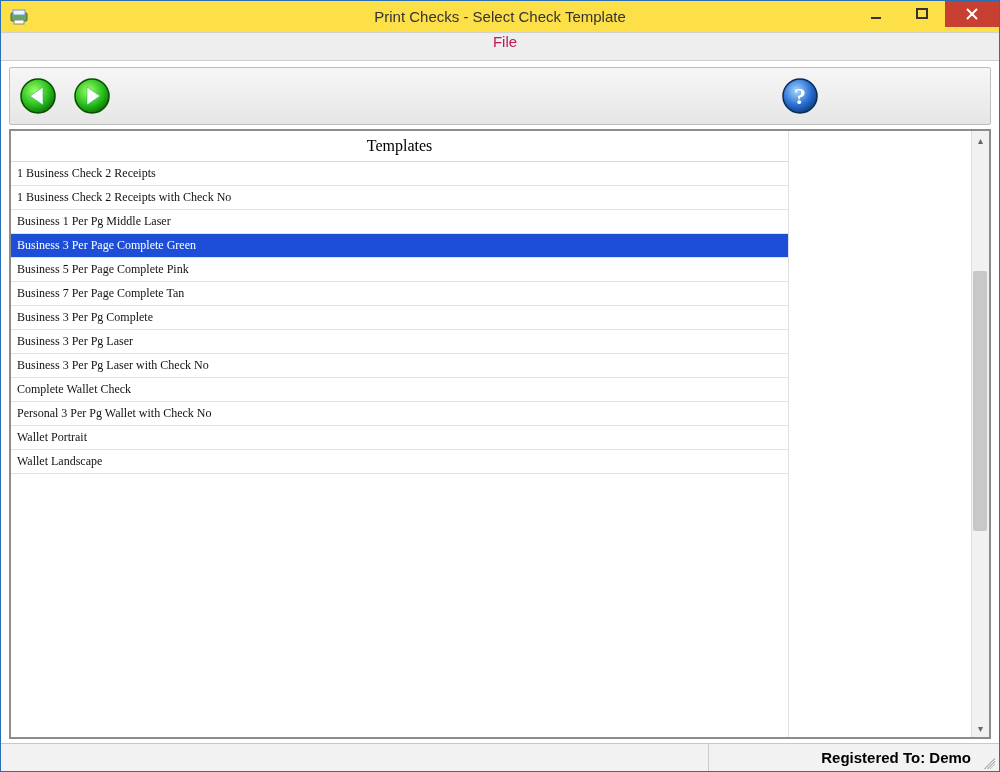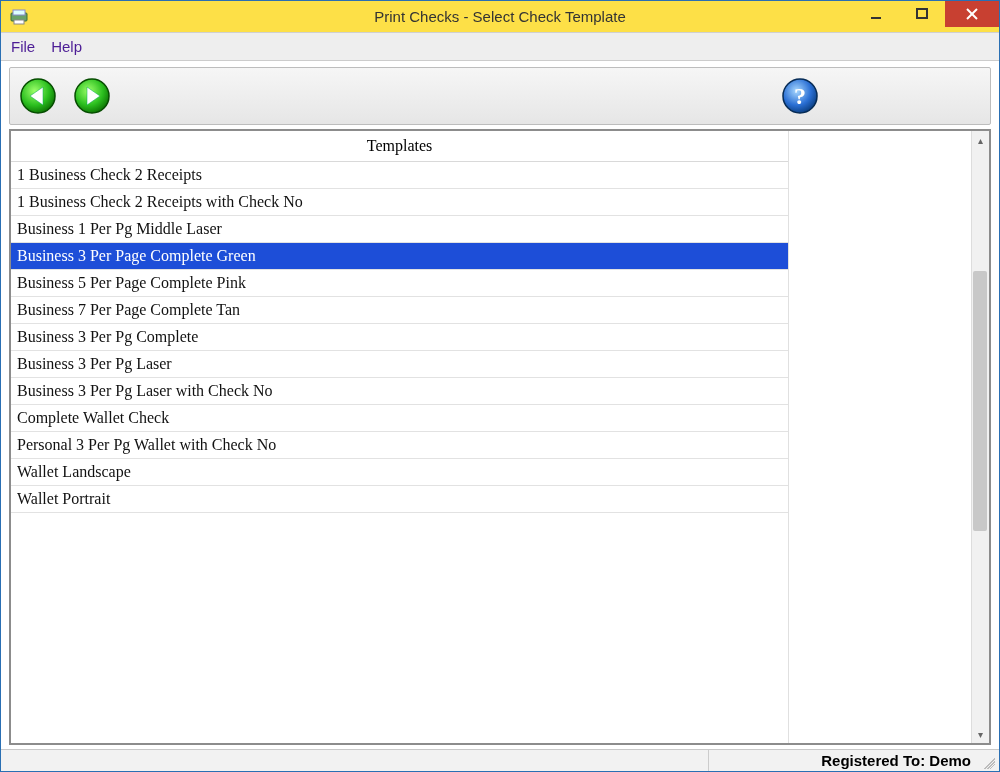--- a/index.html
+++ b/index.html
@@ -53,21 +53,22 @@
     .wc-close { background: #c84031; color: #fff; width: 54px; height: 26px;}
     .menubar {
       height: 28px;
       background: #eee;
       border-bottom: 1px solid #ccc;
       display: flex;
       align-items: center;
       padding-left: 10px;
       gap: 16px;
       font-size: 15px;
-      color: #4c1d95;
+      color: #be185d;
+      flex-direction: column;
     }
     .menubar span { cursor: default; }
     .toolbar-wrap {
       padding: 6px 8px 4px;
     }
     .toolbar {
       height: 58px;
       background: linear-gradient(#f6f6f6, #e6e6e6);
       border: 1px solid #bdbdbd;
       border-radius: 2px;
@@ -108,21 +109,21 @@
       text-align: center;
       font-size: 16px;
       padding: 6px 0;
       border-bottom: 1px solid #d9d9d9;
     }
     .templates-list {
       display: flex; flex-direction: column;
     }
     .template-row {
       padding: 4px 6px;
-      font-size: 16px;
+      font-size: 12px;
       border-bottom: 1px solid #e2e2e2;
       cursor: default;
       color: #111;
     }
     .template-row.selected {
       background: #1d4ed8;
       color: #fff;
     }
     .right-panel {
       width: 200px;
@@ -143,21 +144,21 @@
       font-size: 10px;
     }
     .scroll-thumb {
       position: absolute;
       right: 2px;
       width: 14px;
       background: #c8c8c8;
       border-radius: 2px;
     }
     .statusbar {
-      height: 22px;
+      height: 28px;
       background: #f2f2f2;
       border-top: 1px solid #c8c8c8;
       display: flex;
       align-items: center;
       justify-content: flex-end;
       padding-right: 28px;
       font-size: 15px;
       font-weight: bold;
       position: relative;
     }
@@ -259,22 +260,22 @@
           <div class="template-row">1 Business Check 2 Receipts with Check No</div>
           <div class="template-row">Business 1 Per Pg Middle Laser</div>
           <div class="template-row selected">Business 3 Per Page Complete Green</div>
           <div class="template-row">Business 5 Per Page Complete Pink</div>
           <div class="template-row">Business 7 Per Page Complete Tan</div>
           <div class="template-row">Business 3 Per Pg Complete</div>
           <div class="template-row">Business 3 Per Pg Laser</div>
           <div class="template-row">Business 3 Per Pg Laser with Check No</div>
           <div class="template-row">Complete Wallet Check</div>
           <div class="template-row">Personal 3 Per Pg Wallet with Check No</div>
+          <div class="template-row">Wallet Portrait</div>
           <div class="template-row">Wallet Landscape</div>
-          <div class="template-row">Wallet Portrait</div>
         </div>
     </div>
     <div class="right-panel">
       <div class="right-scroll">
         <div class="scroll-arrow">▴</div>
         <div class="scroll-thumb" style="top:140px; height:260px;"></div>
         <div class="scroll-arrow" style="position:absolute; bottom:0; left:0; right:0;">▾</div>
       </div>
     </div>
   </div>

